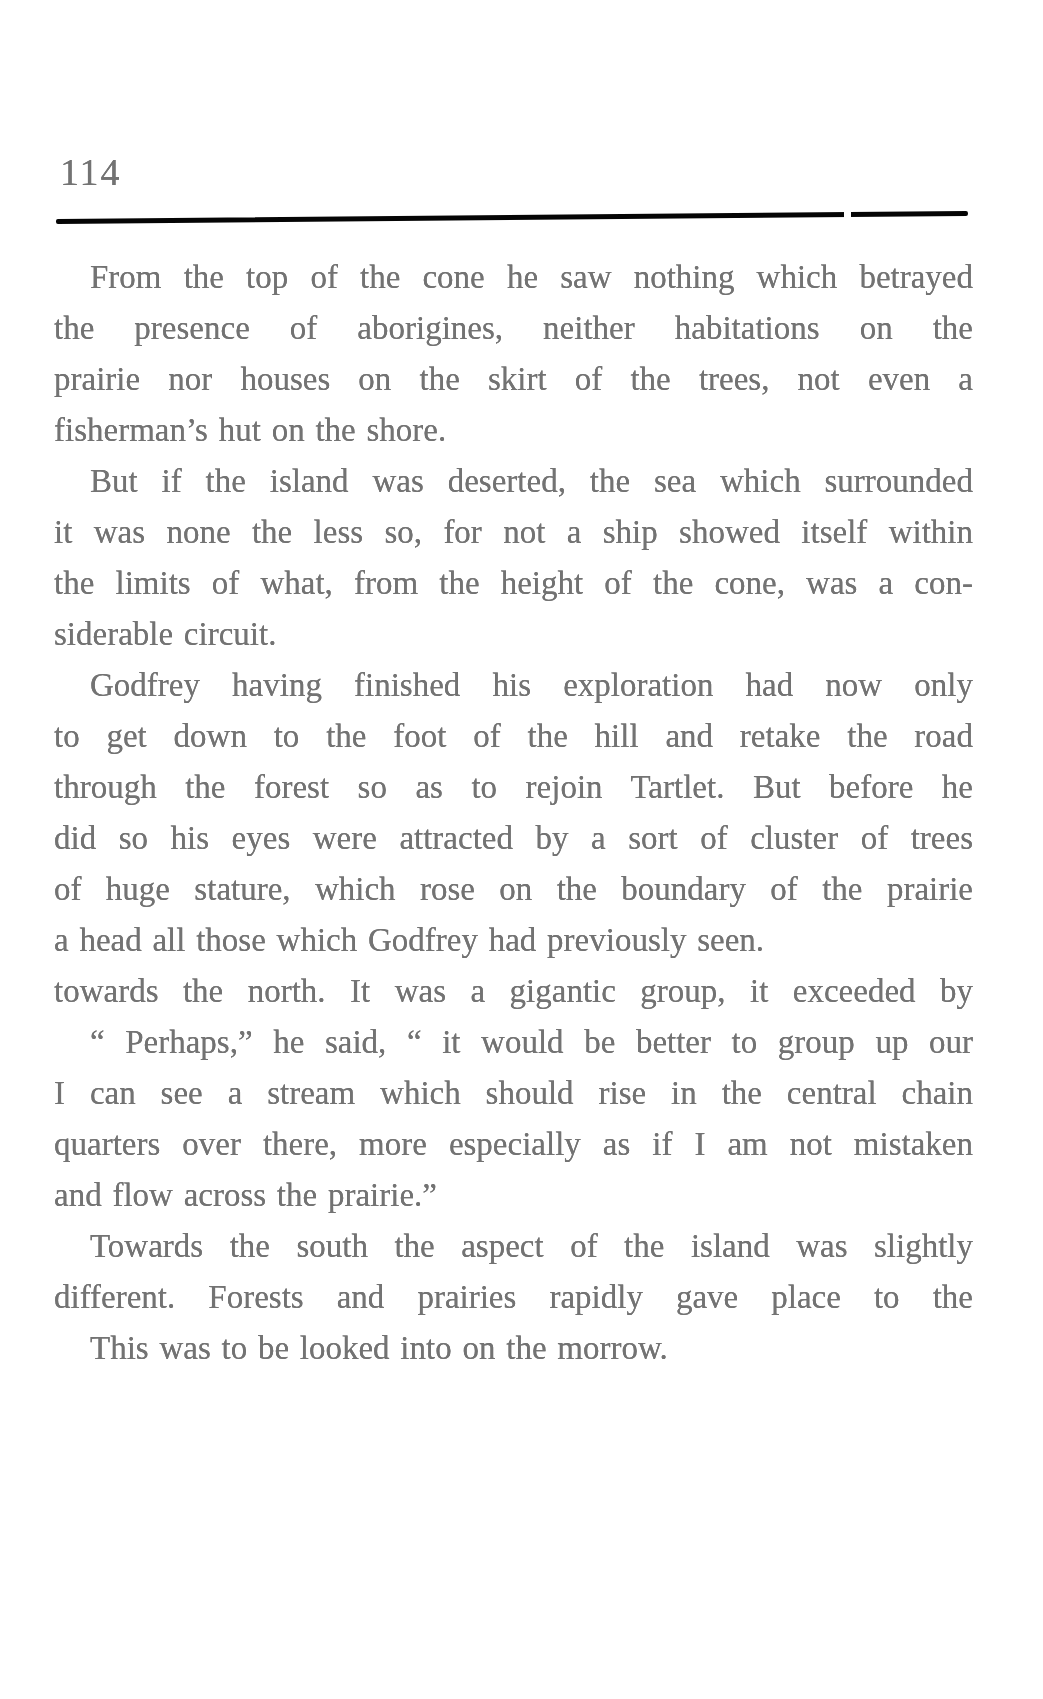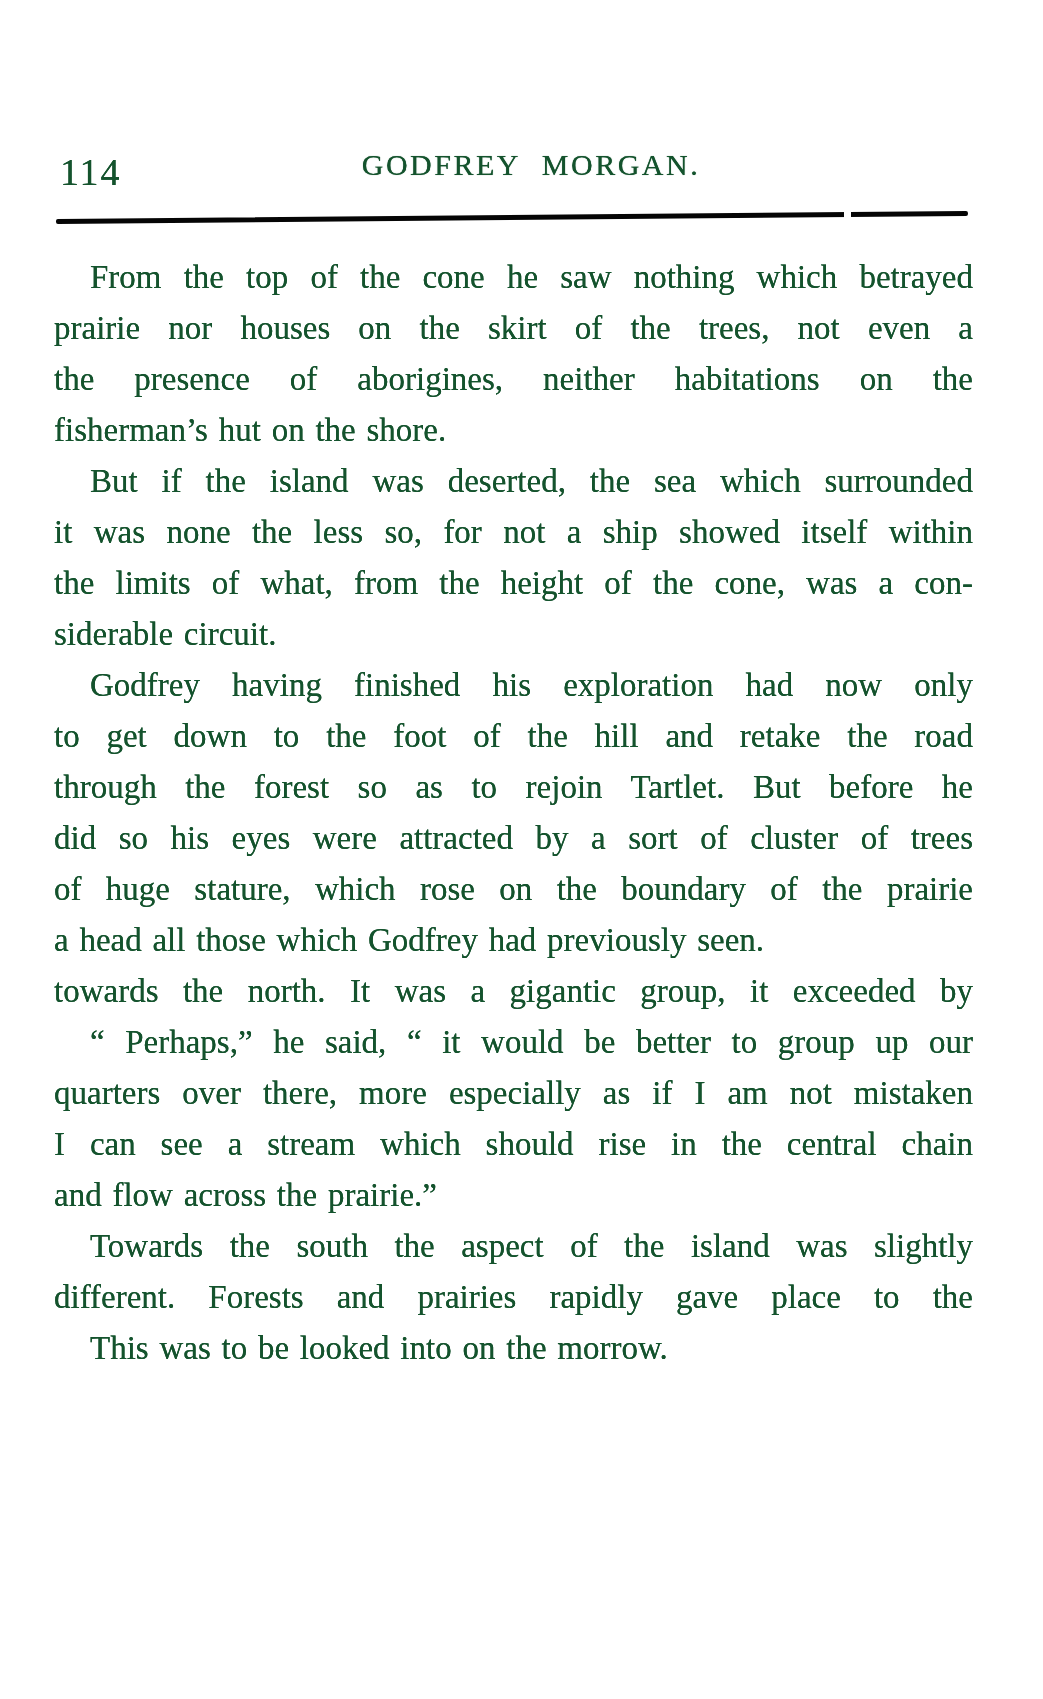--- a/index.html
+++ b/index.html
@@ -7,21 +7,21 @@
     padding: 0;
     background: #ffffff;
   }
   .page {
     position: relative;
     width: 1043px;
     height: 1699px;
     background: #ffffff;
     overflow: hidden;
     font-family: "Liberation Serif", serif;
-    color: #14532d;
+    color: #737373;
   }
   
   .pagenum {
     position: absolute;
     left: 60px;
     top: 150px;
     font-size: 38px;
     letter-spacing: 2px;
     text-shadow: 0 0 0.6px currentColor;
   }
@@ -73,30 +73,29 @@
   .ln.ind {
     text-indent: 36px;
   }
 </style>
 </head>
 <body>
 
 <div class="page">
 
   <div class="pagenum">114</div>
-  <div class="runhead">GODFREY MORGAN.</div>
   <div class="rule"></div>
 
   <div class="bodytext">
 
 
     <div class="para">
       <div class="ln ind">From the top of the cone he saw nothing which betrayed</div>
+      <div class="ln">the presence of aborigines, neither habitations on the</div>
       <div class="ln">prairie nor houses on the skirt of the trees, not even a</div>
-      <div class="ln">the presence of aborigines, neither habitations on the</div>
       <div class="ln end">fisherman’s hut on the shore.</div>
     </div>
 
     <div class="para">
       <div class="ln ind">But if the island was deserted, the sea which surrounded</div>
       <div class="ln">it was none the less so, for not a ship showed itself within</div>
       <div class="ln">the limits of what, from the height of the cone, was a con-</div>
       <div class="ln end">siderable circuit.</div>
     </div>
 
@@ -105,22 +104,22 @@
       <div class="ln">to get down to the foot of the hill and retake the road</div>
       <div class="ln">through the forest so as to rejoin Tartlet.  But before he</div>
       <div class="ln">did so his eyes were attracted by a sort of cluster of trees</div>
       <div class="ln">of huge stature, which rose on the boundary of the prairie</div>
       <div class="ln end">a head all those which Godfrey had previously seen.</div>
       <div class="ln">towards the north.  It was a gigantic group, it exceeded by</div>
     </div>
 
     <div class="para">
       <div class="ln ind">“ Perhaps,” he said, “ it would be better to group up our</div>
+      <div class="ln">I can see a stream which should rise in the central chain</div>
       <div class="ln">quarters over there, more especially as if I am not mistaken</div>
-      <div class="ln">I can see a stream which should rise in the central chain</div>
       <div class="ln end">and flow across the prairie.”</div>
     </div>
 
     <div class="para">
       <div class="ln ind">Towards the south the aspect of the island was slightly</div>
       <div class="ln">different.  Forests and prairies rapidly gave place to the</div>
     </div>
 
     <div class="para">
       <div class="ln ind end">This was to be looked into on the morrow.</div>

